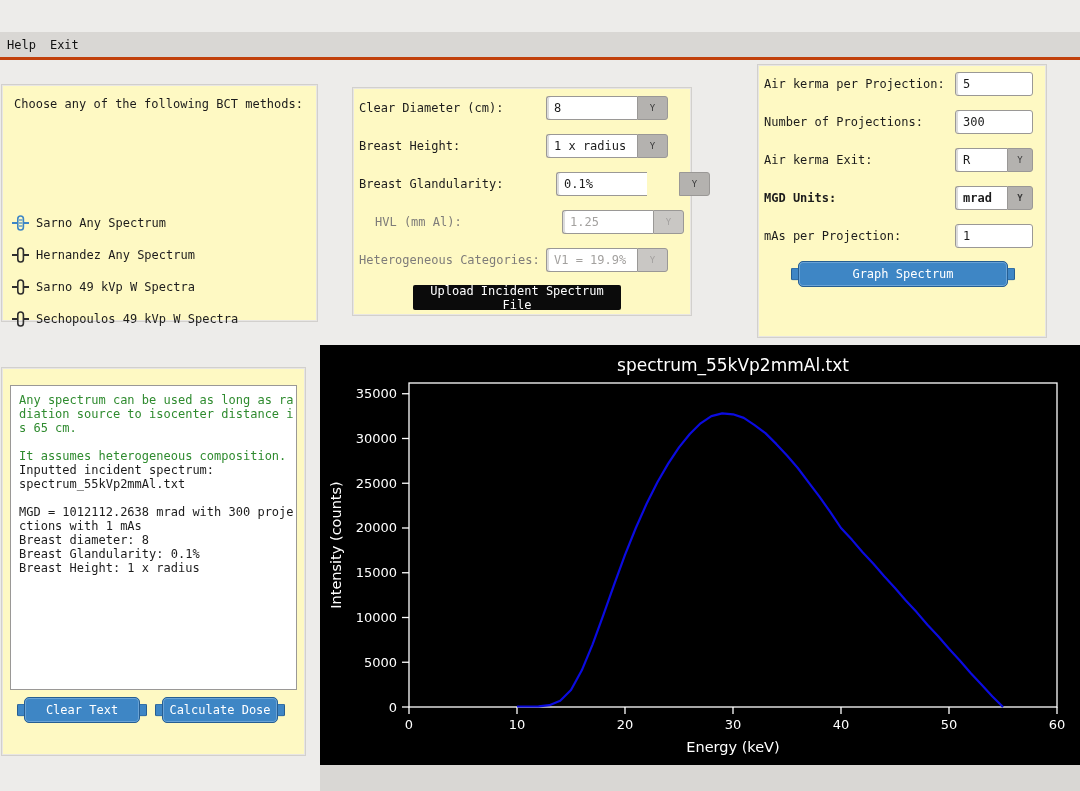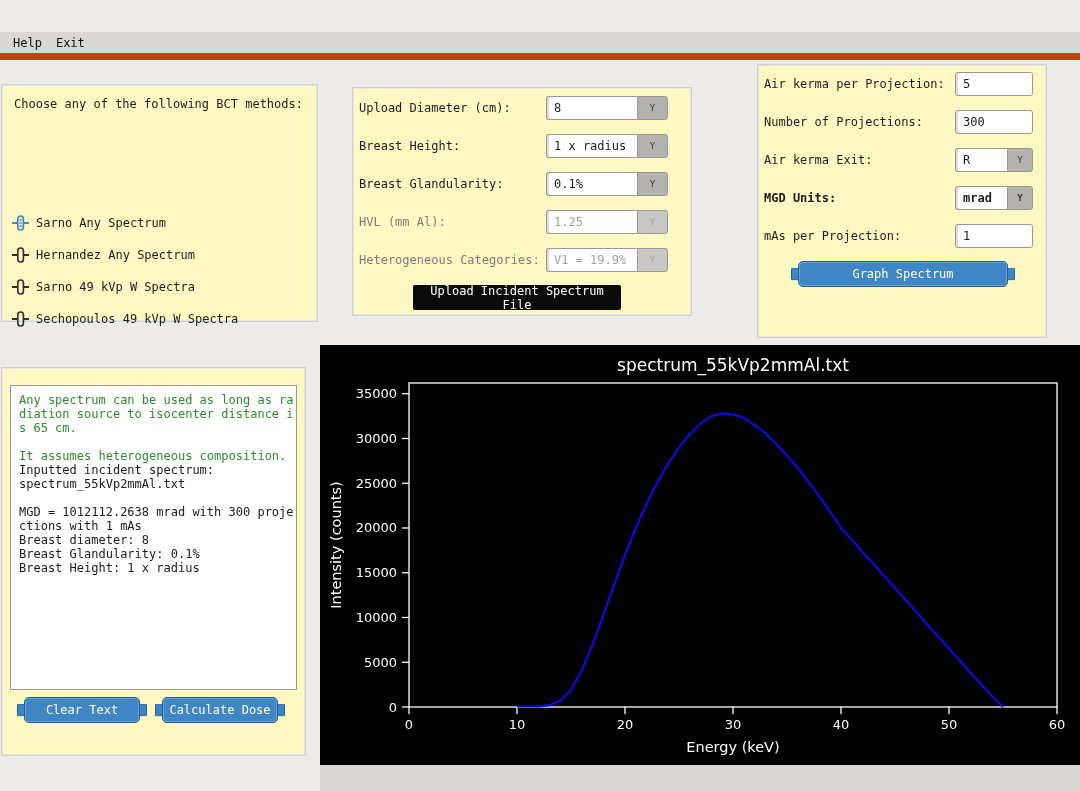--- a/index.html
+++ b/index.html
@@ -12,21 +12,21 @@
              font-family:"Liberation Sans","DejaVu Sans",sans-serif;font-weight:bold;font-size:13px;color:#454545;}
   .win-controls{position:absolute;right:8px;top:5px;display:flex;gap:12px;}
   .win-btn{width:22px;height:22px;border-radius:50%;background:#dcdad7;display:flex;
            align-items:center;justify-content:center;color:#3a3a3a;cursor:default;}
   .glyph-min{width:10px;height:2px;background:#3a3a3a;}
   .glyph-max{width:9px;height:9px;border:1.5px solid #3a3a3a;}
   .glyph-close{font-size:13px;line-height:1;font-family:"DejaVu Sans",sans-serif;}
 
   
   .menubar{position:absolute;left:0;top:32px;width:1080px;height:28px;background:#d9d7d4;
-           border-bottom:7px solid #c2410c;display:flex;align-items:center;padding-left:6px;box-sizing:border-box;}
+           border-bottom:3px solid #c2410c;display:flex;align-items:center;box-sizing:border-box;}
   .menu-item{padding:2px 7px;color:#111;}
 
   
   .panel{position:absolute;background:#fef9c3;box-shadow:inset 0 0 0 1px #e8e6e3, 0 0 0 1px #d2d0cd;}
   .methods-panel{left:2px;top:85px;width:315px;height:236px;}
   .params-panel{left:353px;top:88px;width:338px;height:227px;}
   .exposure-panel{left:758px;top:65px;width:288px;height:272px;}
   .output-panel{left:2px;top:368px;width:303px;height:387px;}
 
   .methods-heading{position:absolute;left:12px;top:12px;color:#1c1c1c;}
@@ -143,41 +143,41 @@
               <line x1="7" y1="11" x2="10.4" y2="11"></line>
             </g>
           </svg>
         </span>
       <span>Sechopoulos 49 kVp W Spectra</span>
     </div>
   </div>
 
   <div class="panel params-panel">
     <div class="form-row" style="top:8px;">
-      <span class="lbl">Upload Diameter (cm):</span>
+      <span class="lbl">Clear Diameter (cm):</span>
       <div class="combo" style="left:193px;top:0;">
         <span class="combo-field" style="width:91px;">8</span>
         <span class="combo-btn" style="width:31px;">Y</span>
       </div>
     </div>
     <div class="form-row" style="top:46px;">
       <span class="lbl">Breast Height:</span>
       <div class="combo" style="left:193px;top:0;">
         <span class="combo-field" style="width:91px;">1 x radius</span>
         <span class="combo-btn" style="width:31px;">Y</span>
       </div>
     </div>
     <div class="form-row" style="top:84px;text-align:center;">
       <span class="lbl">Breast Glandularity:</span>
-      <div class="combo" style="left:193px;top:0;">
+      <div class="combo" style="left:203px;top:0;gap:32px;">
         <span class="combo-field" style="width:91px;">0.1%</span>
         <span class="combo-btn" style="width:31px;">Y</span>
       </div>
     </div>
-    <div class="form-row disabled" style="top:122px;">
+    <div class="form-row disabled" style="top:122px;margin-left:16px;">
       <span class="lbl">HVL (mm Al):</span>
       <div class="combo" style="left:193px;top:0;">
         <span class="combo-field" style="width:91px;">1.25</span>
         <span class="combo-btn" style="width:31px;">Y</span>
       </div>
     </div>
     <div class="form-row disabled" style="top:160px;">
       <span class="lbl">Heterogeneous Categories:</span>
       <div class="combo" style="left:193px;top:0;">
         <span class="combo-field" style="width:91px;">V1 = 19.9%</span>

